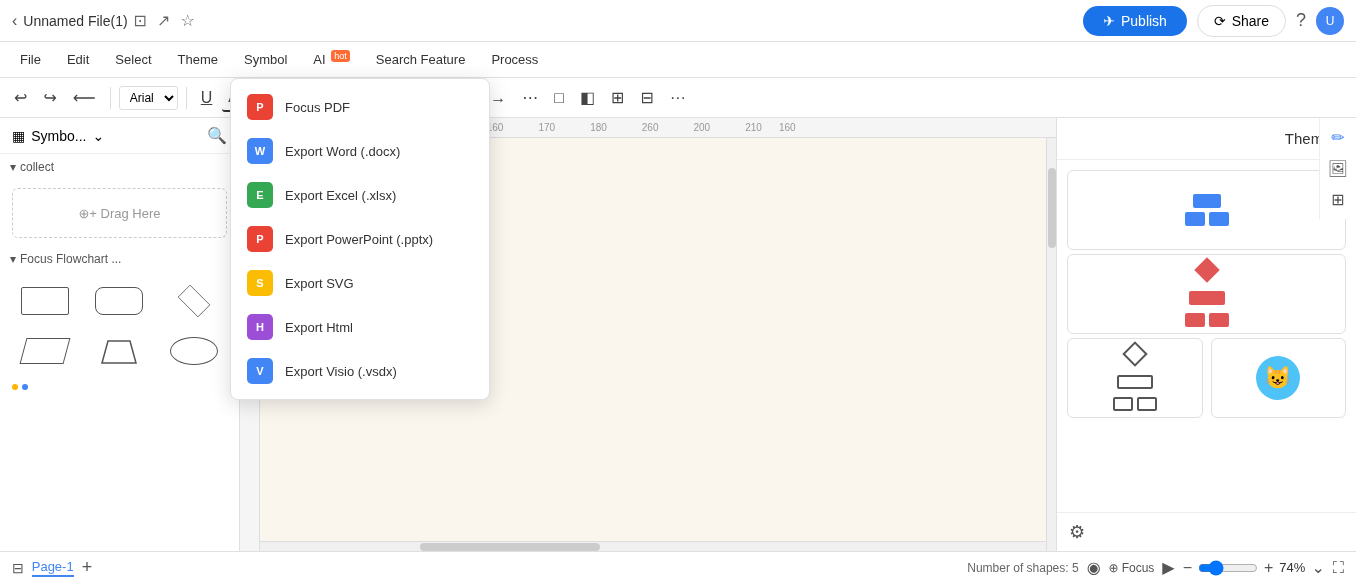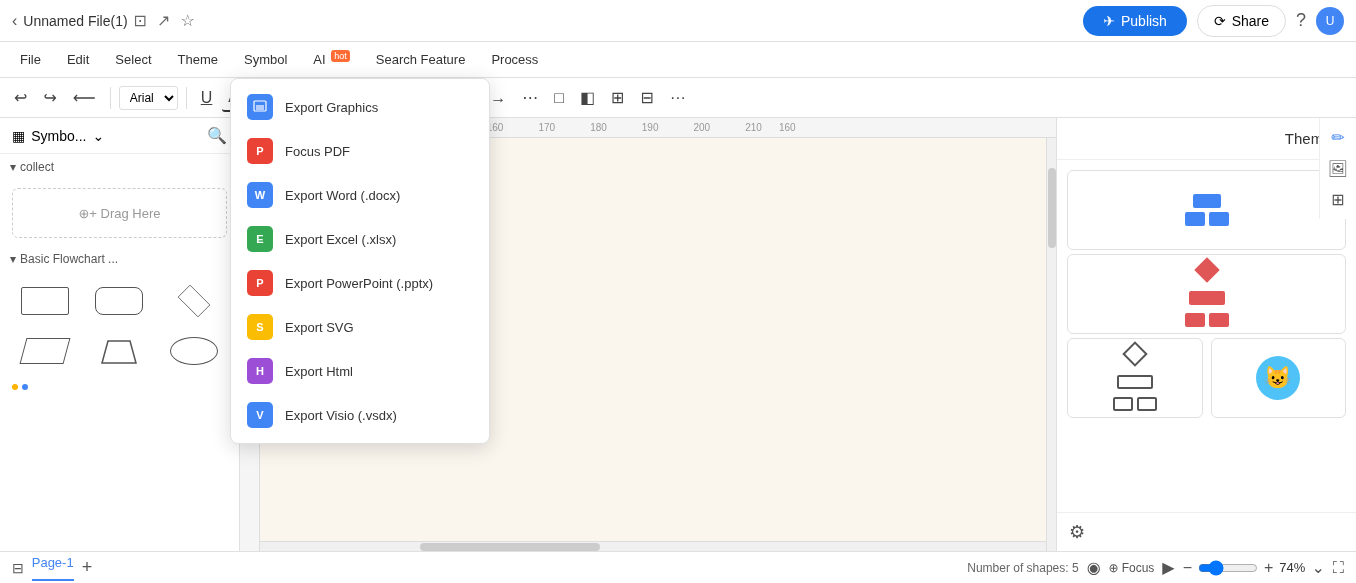--- a/index.html
+++ b/index.html
@@ -148,21 +148,21 @@
     
     .bottom-bar {
       display: flex; align-items: center; height: 32px;
       background: #fff; border-top: 1px solid #e0e0e0;
       padding: 0 12px; gap: 12px;
     }
     .bottom-left { display: flex; align-items: center; gap: 8px; }
     .page-btn { background: none; border: none; cursor: pointer; font-size: 14px; color: #555; }
     .page-label {
       font-size: 13px; color: #4285f4; border-bottom: 2px solid #4285f4;
-      padding-bottom: 9px; cursor: pointer;
+      padding-bottom: 1px; cursor: pointer;
     }
     .add-page-btn { background: none; border: none; cursor: pointer; font-size: 18px; color: #555; }
     .bottom-right { display: flex; align-items: center; gap: 8px; margin-left: auto; }
     .shape-count { font-size: 12px; color: #666; }
     .zoom-controls { display: flex; align-items: center; gap: 6px; }
     .zoom-btn { background: none; border: none; cursor: pointer; font-size: 16px; color: #555; }
     .zoom-text { font-size: 13px; color: #333; cursor: pointer; }
     .focus-btn { font-size: 12px; color: #555; cursor: pointer; background: none; border: none; display: flex; align-items: center; gap: 3px; }
     .layers-btn { background: none; border: none; cursor: pointer; font-size: 16px; color: #555; }
 
@@ -281,21 +281,21 @@
     <div class="sidebar-section">
       <span>▾</span>
       <span>collect</span>
     </div>
     <div class="drag-area">
       <span>⊕</span>
       <span>+ Drag Here</span>
     </div>
     <div class="shapes-section-title">
       <span>▾</span>
-      <span>Basic Flowchart ...</span>
+      <span>Focus Flowchart ...</span>
     </div>
     <div class="shapes-grid">
       <div class="shape-item">
         <div class="shape-rect"></div>
       </div>
       <div class="shape-item">
         <div class="shape-rect-round"></div>
       </div>
       <div class="shape-item">
         <div class="shape-diamond"></div>
@@ -322,21 +322,21 @@
     <div class="canvas-content">
 
       <div style="position:absolute;top:0;left:20px;right:0;height:20px;background:#f5f5f5;border-bottom:1px solid #ddd;display:flex;align-items:center;padding-left:20px;font-size:10px;color:#999;gap:0;">
         <span style="margin-right:35px">120</span>
         <span style="margin-right:35px">130</span>
         <span style="margin-right:35px">140</span>
         <span style="margin-right:35px">150</span>
         <span style="margin-right:35px">160</span>
         <span style="margin-right:35px">170</span>
         <span style="margin-right:35px">180</span>
-        <span style="margin-right:35px">190</span>
+        <span style="margin-right:35px">260</span>
         <span style="margin-right:35px">200</span>
         <span style="margin-right:17px">210</span>
         <span>160</span>
       </div>
 
       <div style="position:absolute;top:20px;left:0;width:20px;bottom:0;background:#f5f5f5;border-right:1px solid #ddd;font-size:9px;color:#999;">
         <div style="margin-top:50px;writing-mode:vertical-rl;transform:rotate(180deg);line-height:20px;">
           <span style="display:block;margin-bottom:30px;">160</span>
           <span style="display:block;margin-bottom:30px;">170</span>
           <span style="display:block;margin-bottom:30px;">180</span>
@@ -480,29 +480,20 @@
       <span class="zoom-text">74%</span>
       <button class="zoom-btn">⌄</button>
     </div>
     <button class="zoom-btn">⛶</button>
   </div>
 </div>
 
 <div class="dropdown-overlay">
   <div class="dropdown-menu">
     <div class="dropdown-item">
-      <div class="menu-icon icon-graphics">
-        <svg width="14" height="14" viewBox="0 0 14 14">
-            <rect x="1" y="1" width="12" height="10" rx="1" fill="none" stroke="white" stroke-width="1.2"></rect>
-            <rect x="3" y="5" width="8" height="5" fill="white" opacity="0.6"></rect>
-          </svg>
-      </div>
-      <span>Export Graphics</span>
-    </div>
-    <div class="dropdown-item">
       <div class="menu-icon icon-pdf">
         <span style="font-weight:bold;font-size:11px;">P</span>
       </div>
       <span>Focus PDF</span>
     </div>
     <div class="dropdown-item">
       <div class="menu-icon icon-word">
         <span style="font-weight:bold;font-size:11px;">W</span>
       </div>
       <span>Export Word (.docx)</span>

